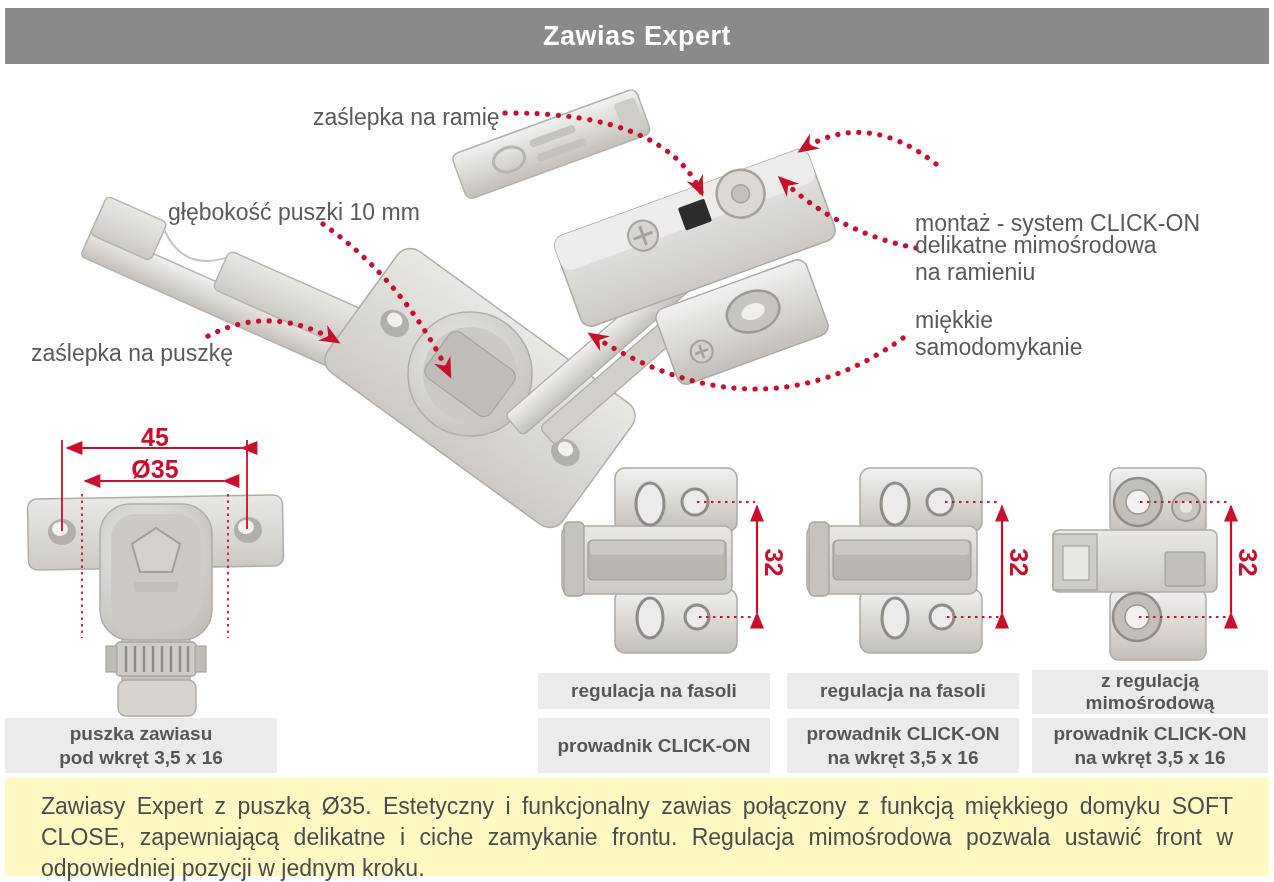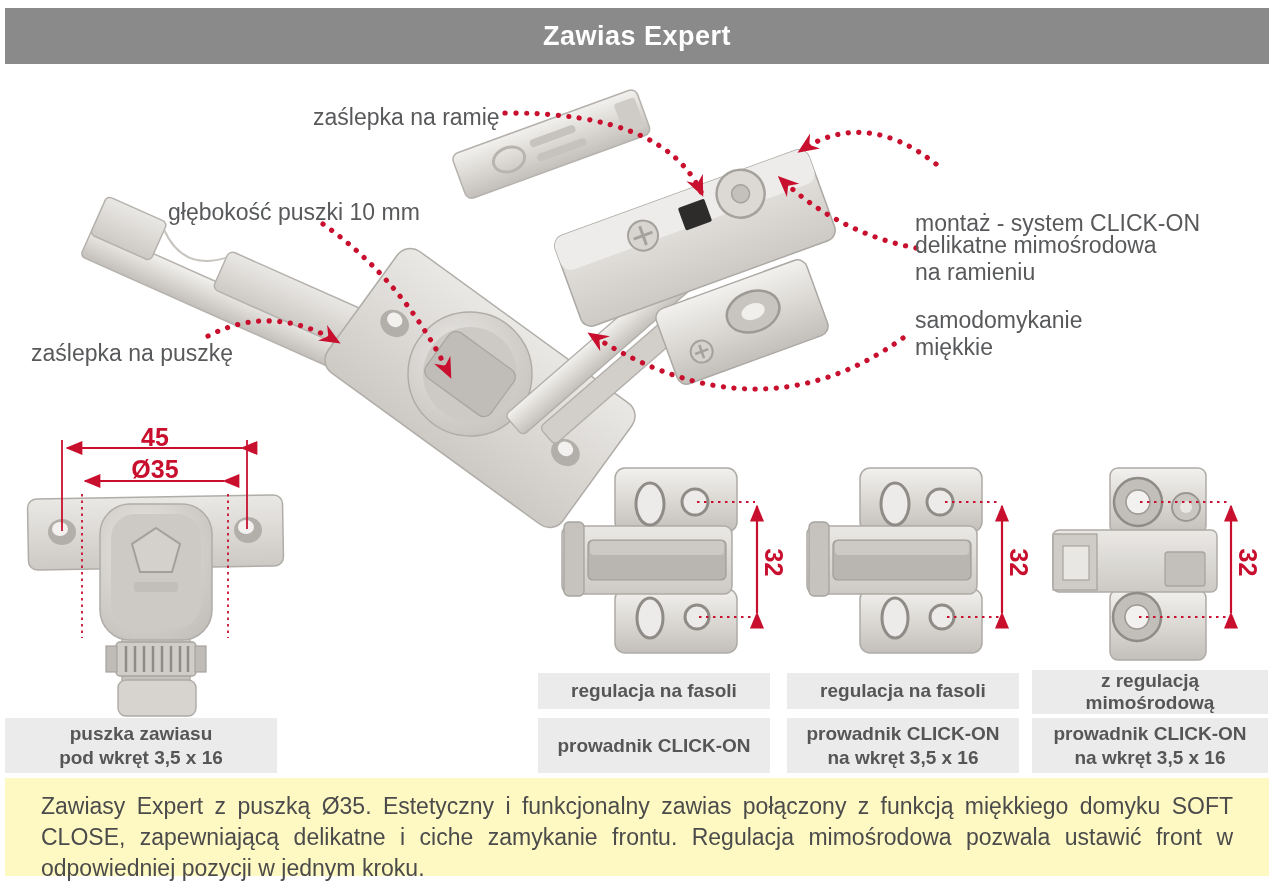--- a/index.html
+++ b/index.html
@@ -210,22 +210,22 @@
 
 <div class="abs ann" style="left:313px;top:104px;">zaślepka na ramię</div>
 <div class="abs ann" style="left:168px;top:199px;">głębokość puszki 10 mm</div>
 <div class="abs ann" style="left:31px;top:340px;">zaślepka na puszkę</div>
 <div class="abs ann" style="left:915px;top:175px;margin-top:35px;">montaż - system CLICK-ON</div>
 <div class="abs ann" style="left:915px;top:232px;">
   <span style="display:block">delikatne mimośrodowa</span>
   <span style="display:block">na ramieniu</span>
 </div>
 <div class="abs ann" style="left:915px;top:307px;">
+  <span style="display:block">miękkie</span>
   <span style="display:block">samodomykanie</span>
-  <span style="display:block">miękkie</span>
 </div>
 
 <div class="abs dim" style="left:105px;top:423px;width:100px;">45</div>
 <div class="abs dim" style="left:105px;top:455px;width:100px;">Ø35</div>
 <div class="abs dim rot" style="left:753px;top:548px;width:40px;">32</div>
 <div class="abs dim rot" style="left:998px;top:548px;width:40px;">32</div>
 <div class="abs dim rot" style="left:1227px;top:548px;width:40px;">32</div>
 
 <div class="abs cap" style="left:5px;top:718px;width:272px;height:55px;">
   <span>puszka zawiasu</span>

